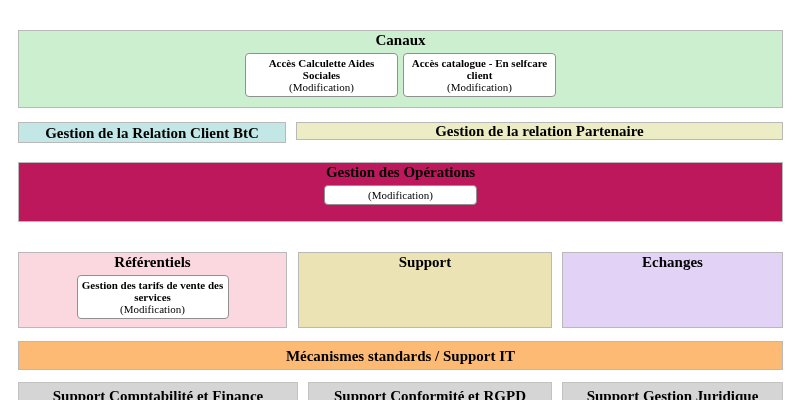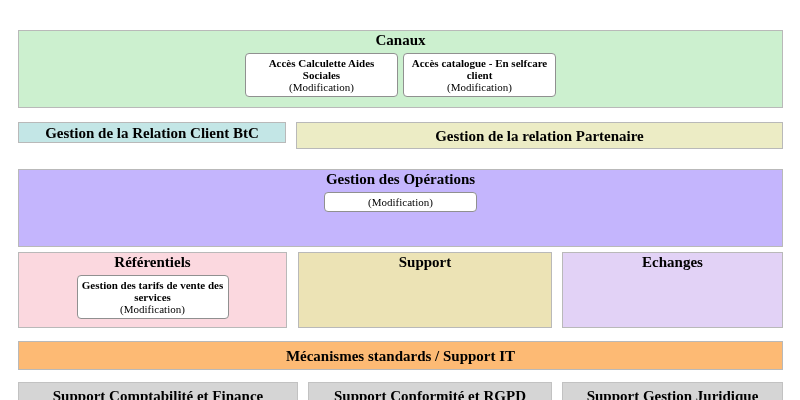--- a/index.html
+++ b/index.html
@@ -48,24 +48,24 @@
     text-align: center;
   }
   .subbox .subbox-title { font-weight: bold; }
   .subbox .subbox-note { font-weight: normal; }
 
   
   #canaux { left: 18px; top: 30px; width: 765px; height: 78px; background: #ccf0cf; }
 
   
   #relation-client { left: 18px; top: 122px; width: 268px; height: 21px; background: #c3e6e6; }
-  #relation-partenaire { left: 296px; top: 122px; width: 487px; height: 27px; background: #ececc5; }
+  #relation-partenaire { left: 296px; top: 122px; width: 487px; height: 18px; background: #ececc5; }
 
   
-  #operations { left: 18px; top: 162px; width: 765px; height: 78px; background: #c4b5fd; margin-top: 7px; }
+  #operations { left: 18px; top: 162px; width: 765px; height: 60px; background: #be185d; }
 
   
   #referentiels { left: 18px; top: 252px; width: 269px; height: 76px; background: #fbd8df; }
   #pilotage { left: 298px; top: 252px; width: 254px; height: 76px; background: #ece3b5; }
   #echanges { left: 562px; top: 252px; width: 221px; height: 76px; background: #e2d2f6; }
   #referentiels .subbox { width: 152px; }
 
   
   #support-it { left: 18px; top: 341px; width: 765px; height: 29px; background: #fdba74; }
 

